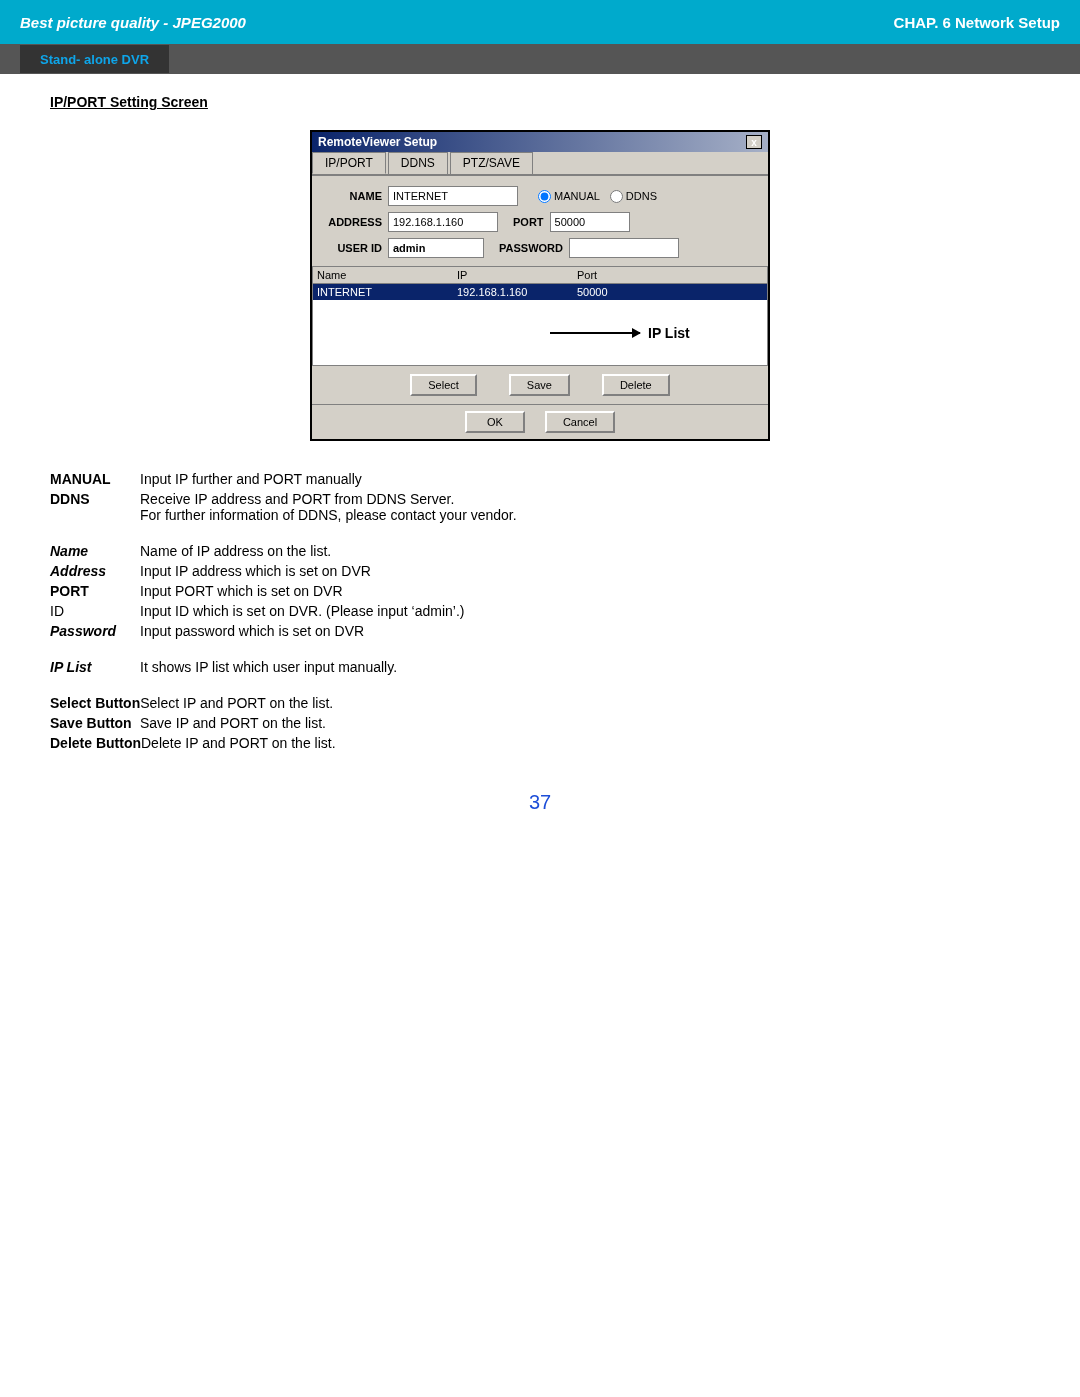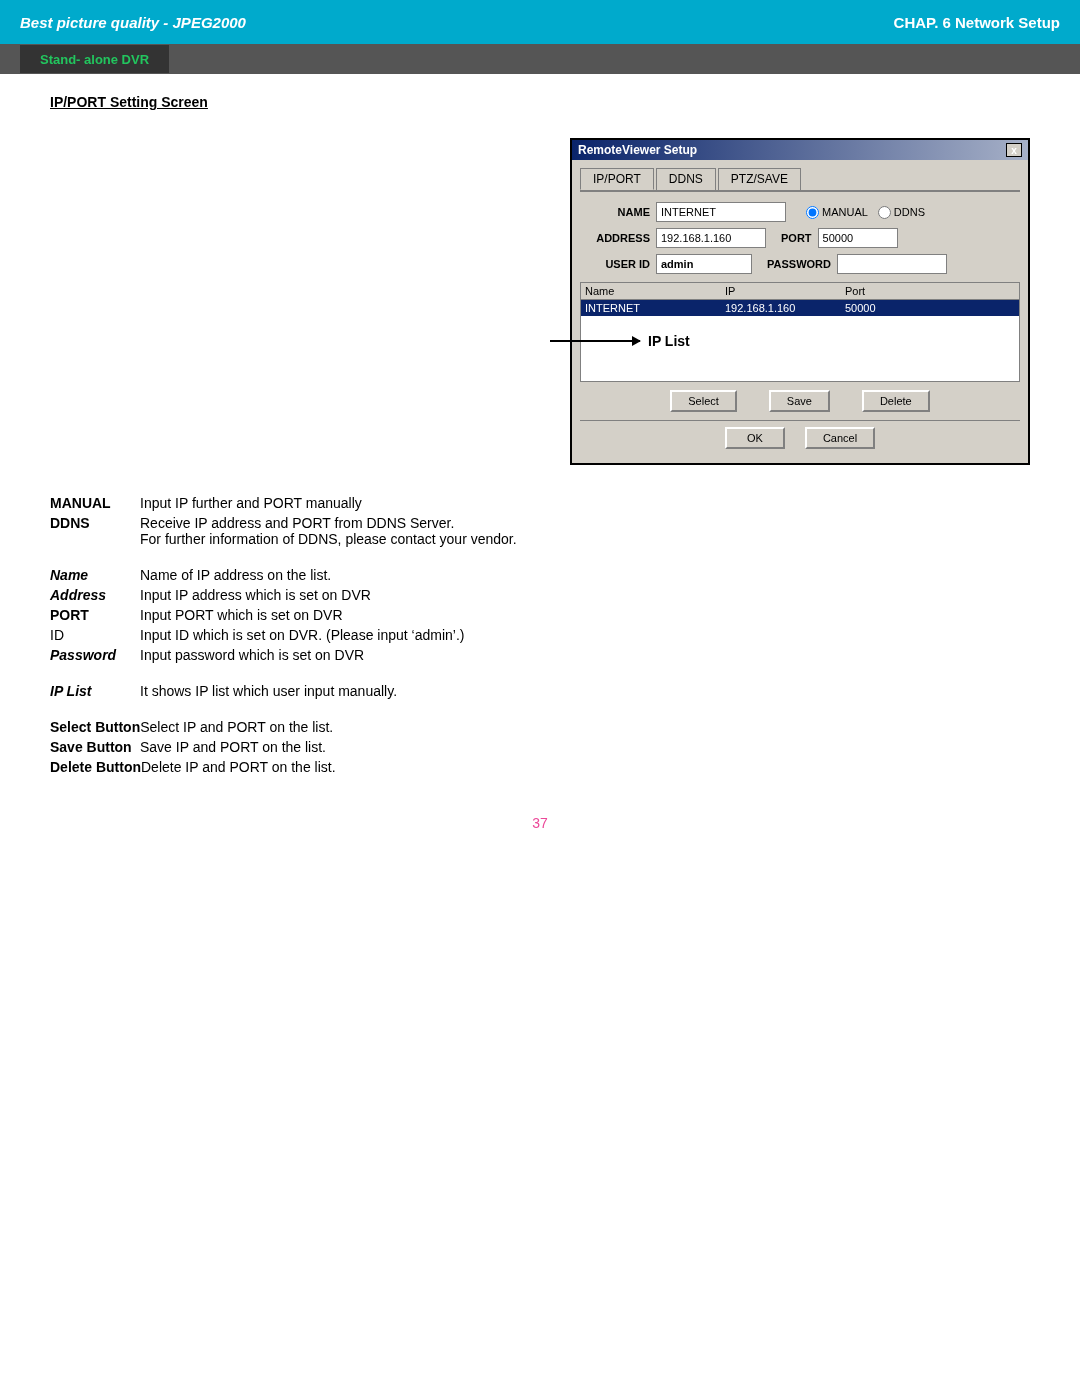--- a/index.html
+++ b/index.html
@@ -51,48 +51,48 @@
 
     
     .sub-header {
       background: #333;
       display: inline-block;
       padding: 6px 20px;
       margin-left: 20px;
       margin-top: 0;
     }
     .sub-header-text {
-      color: #22c55e;
+      color: #0ea5e9;
       font-size: 13px;
       font-weight: bold;
     }
 
     .sub-header-row {
       background: #555;
       height: 30px;
       display: flex;
       align-items: center;
     }
 
     
     .page-content {
       padding: 20px 50px;
     }
 
     .section-title {
       font-size: 14px;
       font-weight: bold;
-      margin-bottom: 28px;
+      margin-bottom: 20px;
       text-decoration: underline;
     }
 
     
     .dialog-wrapper {
       display: flex;
-      justify-content: flex-end;
+      justify-content: center;
       margin-bottom: 30px;
       position: relative;
     }
 
     .dialog {
       width: 460px;
       border: 2px solid #000;
       background: #d4d0c8;
       font-family: 'Tahoma', Arial, sans-serif;
       font-size: 12px;
@@ -116,21 +116,20 @@
       height: 14px;
       display: flex;
       align-items: center;
       justify-content: center;
       font-size: 10px;
       cursor: pointer;
       font-weight: bold;
     }
 
     .dialog-body {
-      padding: 8px;
     }
 
     
     .tabs {
       display: flex;
       border-bottom: 2px solid #808080;
       margin-bottom: 10px;
     }
     .tab {
       background: #d4d0c8;
@@ -325,22 +324,22 @@
     }
 
     .spacer {
       height: 16px;
     }
 
     
     .page-number {
       text-align: center;
       margin-top: 40px;
-      font-size: 14px;
-      color: #ec4899;
+      font-size: 20px;
+      color: #1d4ed8;
     }
   </style>
 </head>
 <body>
 
 <div class="header">
   <div class="header-left">
     <span class="header-left-text">
       <span>Best picture quality - </span><span style="font-weight:900;">JPEG2000</span>
     </span>

